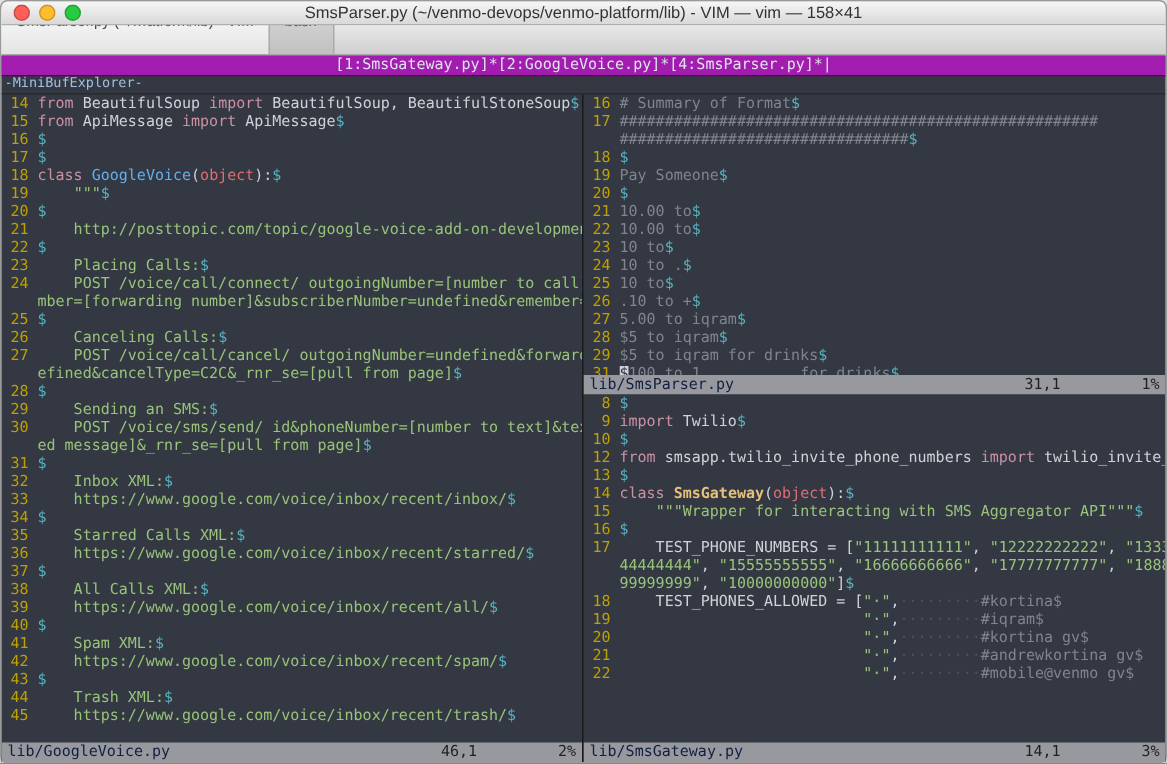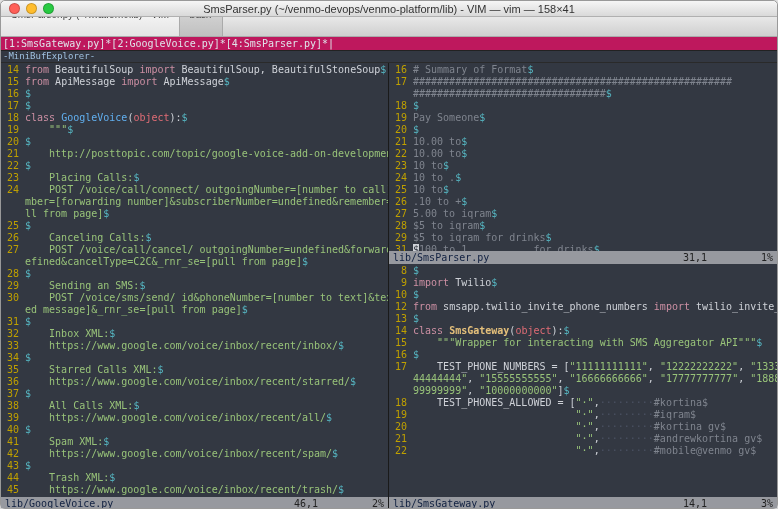--- a/index.html
+++ b/index.html
@@ -8,21 +8,21 @@
   .titlebar { height: 16px; background: linear-gradient(#f6f6f6,#d9d9d9); border-bottom: 1px solid #b0b0b0; display: flex; align-items: center; position: relative; border-radius: 5px 5px 0 0; }
   .traffic { display: flex; gap: 6px; margin-left: 8px; }
   .dot { width: 11px; height: 11px; border-radius: 50%; border: 1px solid rgba(0,0,0,0.2); }
   .dot.red { background: #ff5f57; } .dot.yellow { background: #ffbd2e; } .dot.green { background: #28ca42; }
   .title { position: absolute; left: 50%; transform: translateX(-50%); color: #333; font-size: 11px; font-family: "Lucida Grande", sans-serif; }
   .tabbar { height: 20px; background: linear-gradient(#e8e8e8,#cfcfcf); border-bottom: 1px solid #aaa; display: flex; align-items: flex-end; }
   .tab { height: 30px; padding: 3px 10px; font-size: 10px; font-family: "Lucida Grande", sans-serif; color: #444; border-right: 1px solid #aaa; background: linear-gradient(#eaeaea,#d0d0d0); }
   .tab.active { background: linear-gradient(#fafafa,#e4e4e4); }
   .tab.other { background: linear-gradient(#d8d8d8,#c0c0c0); font-style: italic; }
   .term { flex: 1; background: #333842; color: #cfd2d8; display: flex; flex-direction: column; overflow: hidden; }
-  .bufbar { background: #be185d; color: #dfe4ea; padding: 1px 2px; font-size: 10px; border-bottom: 1px solid #222; }
+  .bufbar { background: #a21caf; color: #dfe4ea; padding: 1px 2px; font-size: 10px; border-bottom: 1px solid #222; text-align: center; }
   .bufrow { color: #9fc0e0; padding: 0 1px 1px 2px; font-size: 9px; border-bottom: 1px solid #2a2a2a; }
   .panes { flex: 1; display: flex; }
   .pane { display: flex; flex-direction: column; overflow: hidden; }
   .pane.left { width: 50%; border-right: 1px solid #1a1a1a; }
   .pane.right { width: 50%; }
   .code { flex: 1; overflow: hidden; padding: 1px 0; line-height: 12px; }
   .line { display: flex; white-space: pre; }
   .ln { width: 24px; text-align: right; color: #bfa000; padding-right: 6px; flex-shrink: 0; }
   .txt { flex: 1; overflow: hidden; }
   .status { background: #97999f; color: #222; padding: 1px 4px; font-size: 10px; display: flex; }
@@ -64,21 +64,20 @@
             <div class="line"><span class="ln">16</span><span class="txt"><span class="eol">$</span></span></div>
             <div class="line"><span class="ln">17</span><span class="txt"><span class="eol">$</span></span></div>
             <div class="line"><span class="ln">18</span><span class="txt"><span class="kw">class</span> <span class="fn">GoogleVoice</span>(<span class="args">object</span>):<span class="eol">$</span></span></div>
             <div class="line"><span class="ln">19</span><span class="txt">    <span class="str">"""</span><span class="eol">$</span></span></div>
             <div class="line"><span class="ln">20</span><span class="txt"><span class="eol">$</span></span></div>
             <div class="line"><span class="ln">21</span><span class="txt"><span class="str">    http://posttopic.com/topic/google-voice-add-on-development</span></span></div>
             <div class="line"><span class="ln">22</span><span class="txt"><span class="eol">$</span></span></div>
             <div class="line"><span class="ln">23</span><span class="txt"><span class="str">    Placing Calls:</span><span class="eol">$</span></span></div>
             <div class="line"><span class="ln">24</span><span class="txt"><span class="str">    POST /voice/call/connect/ outgoingNumber=[number to call]&amp;forwardingNu</span></span></div>
             <div class="line"><span class="ln"></span><span class="txt"><span class="str">mber=[forwarding number]&amp;subscriberNumber=undefined&amp;remember=0&amp;_rnr_se=[pu</span></span></div>
-            <div class="line"><span class="ln"></span><span class="txt"><span class="str">ll from page]</span><span class="eol">$</span></span></div>
             <div class="line"><span class="ln">25</span><span class="txt"><span class="eol">$</span></span></div>
             <div class="line"><span class="ln">26</span><span class="txt"><span class="str">    Canceling Calls:</span><span class="eol">$</span></span></div>
             <div class="line"><span class="ln">27</span><span class="txt"><span class="str">    POST /voice/call/cancel/ outgoingNumber=undefined&amp;forwardingNumber=und</span></span></div>
             <div class="line"><span class="ln"></span><span class="txt"><span class="str">efined&amp;cancelType=C2C&amp;_rnr_se=[pull from page]</span><span class="eol">$</span></span></div>
             <div class="line"><span class="ln">28</span><span class="txt"><span class="eol">$</span></span></div>
             <div class="line"><span class="ln">29</span><span class="txt"><span class="str">    Sending an SMS:</span><span class="eol">$</span></span></div>
             <div class="line"><span class="ln">30</span><span class="txt"><span class="str">    POST /voice/sms/send/ id&amp;phoneNumber=[number to text]&amp;text=[URL Encod</span></span></div>
             <div class="line"><span class="ln"></span><span class="txt"><span class="str">ed message]&amp;_rnr_se=[pull from page]</span><span class="eol">$</span></span></div>
             <div class="line"><span class="ln">31</span><span class="txt"><span class="eol">$</span></span></div>
             <div class="line"><span class="ln">32</span><span class="txt"><span class="str">    Inbox XML:</span><span class="eol">$</span></span></div>

